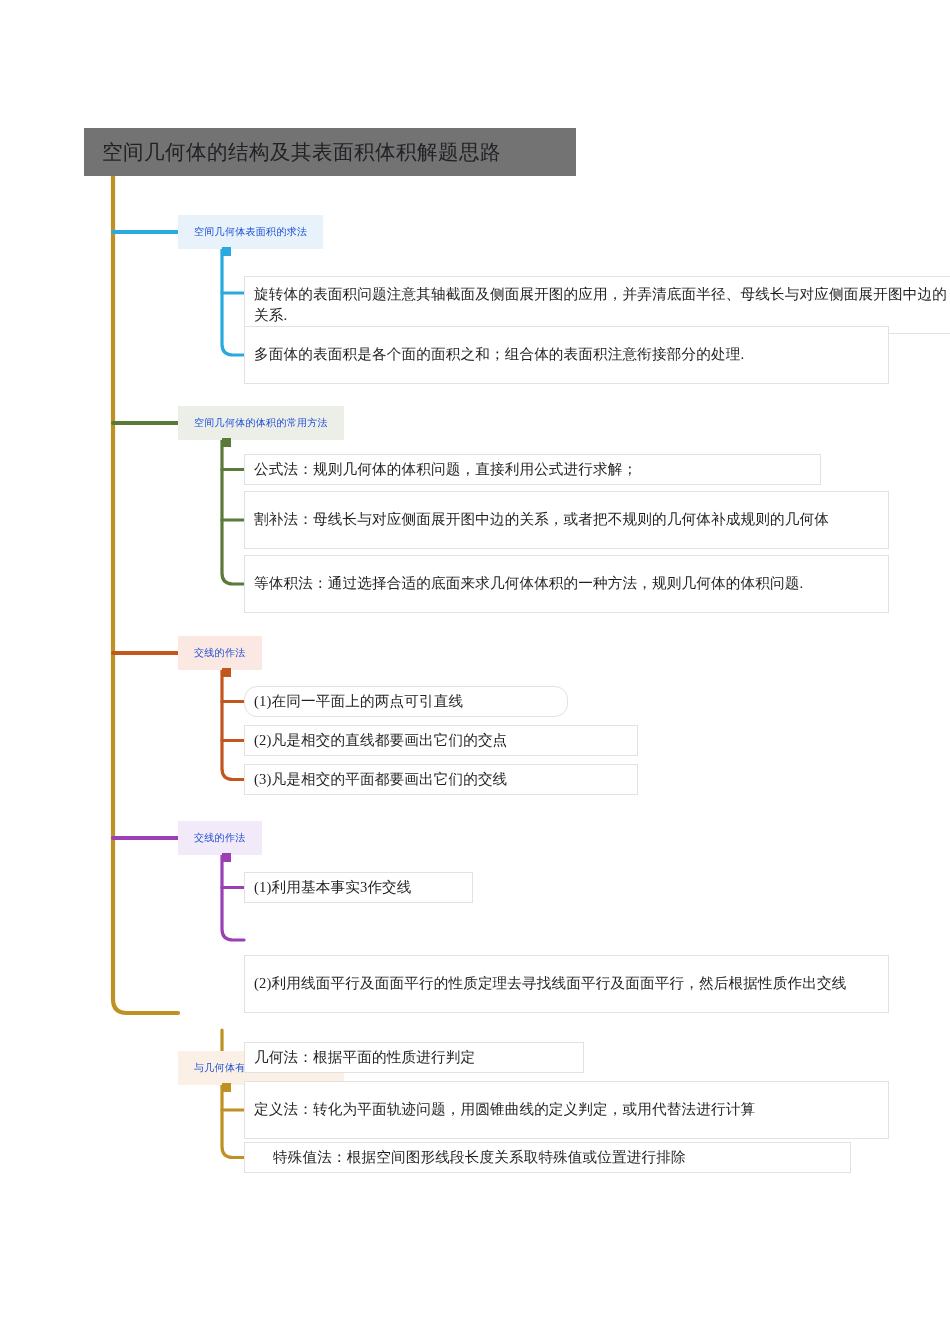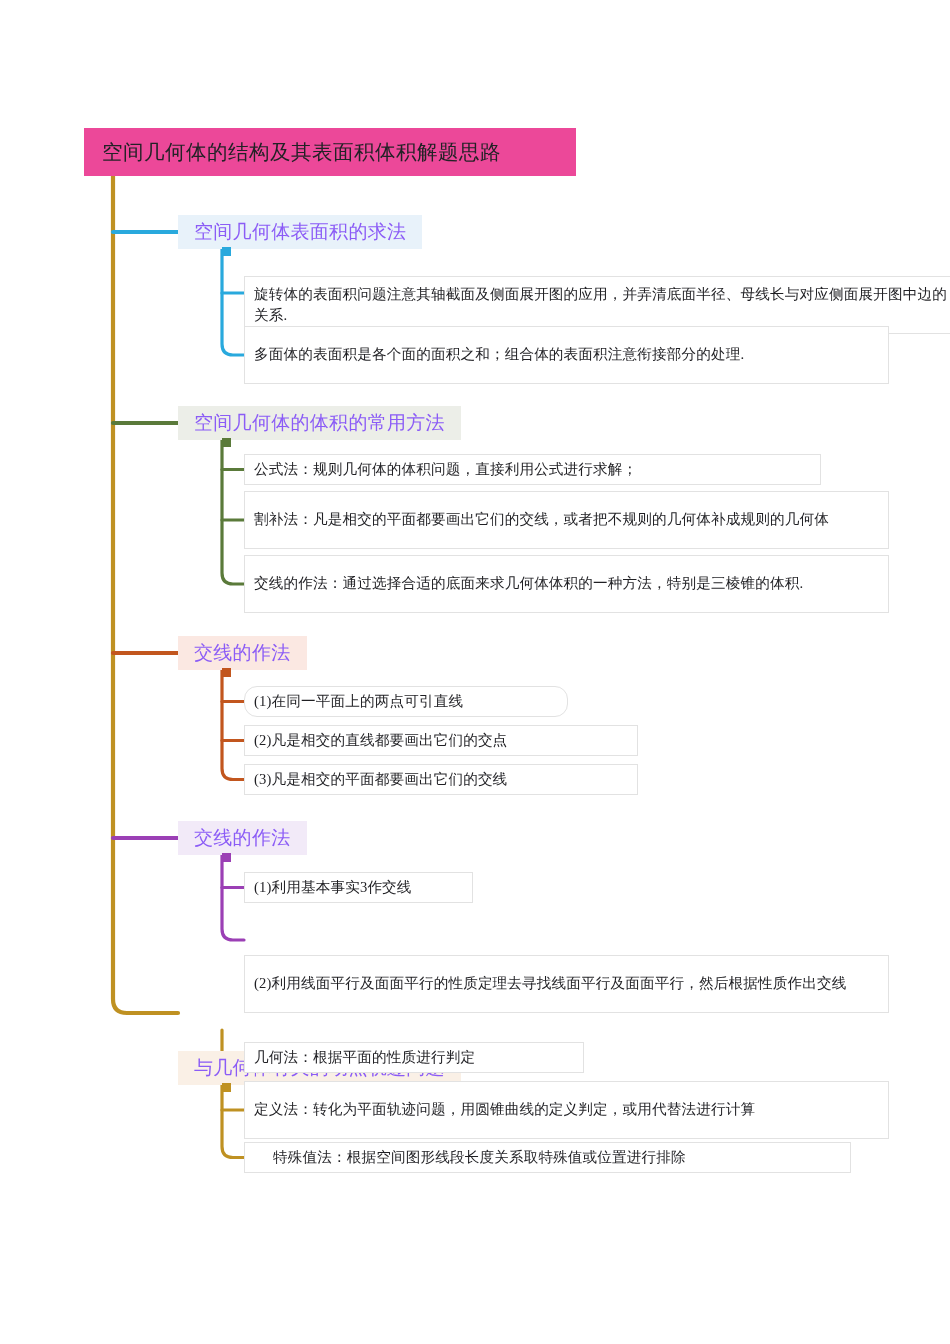--- a/index.html
+++ b/index.html
@@ -34,21 +34,21 @@
     position: absolute;
     box-sizing: border-box;
   }
 
   
   .root-node {
     left: 84px;
     top: 128px;
     width: 492px;
     height: 48px;
-    background: #ec4899;
+    background: #737373;
     display: flex;
     align-items: center;
     padding-left: 18px;
   }
   .root-label {
     font-size: 20.5px;
     color: #222226;
     letter-spacing: 0.5px;
     line-height: 1.2;
     white-space: nowrap;
@@ -57,22 +57,22 @@
   
   .branch-node {
     position: absolute;
     height: 34px;
     display: flex;
     align-items: center;
     padding-left: 16px;
     padding-right: 16px;
   }
   .branch-label {
-    font-size: 19px;
-    color: #8b5cf6;
+    font-size: 10px;
+    color: #1d4ed8;
     white-space: nowrap;
     letter-spacing: 0.3px;
   }
   .branch-marker {
     position: absolute;
     left: 0px;
     bottom: -7px;
     width: 9px;
     height: 9px;
   }
@@ -135,24 +135,24 @@
         <span class="leaf-label">多面体的表面积是各个面的面积之和；组合体的表面积注意衔接部分的处理.</span>
       </div>
       <div class="node branch-node" style="left: 178px; top: 406px; background: rgb(236, 238, 232);">
         <span class="branch-label">空间几何体的体积的常用方法</span>
         <span class="branch-marker" style="background: rgb(90, 122, 58); left: 44px;"></span>
       </div>
       <div class="node leaf-node" style="left: 244px; top: 454px; width: 577px; height: 31px;">
         <span class="leaf-label">公式法：规则几何体的体积问题，直接利用公式进行求解；</span>
       </div>
       <div class="node leaf-node" style="left: 244px; top: 491px; width: 645px; height: 58px;">
-        <span class="leaf-label">割补法：凡是相交的平面都要画出它们的交线，或者把不规则的几何体补成规则的几何体</span>
+        <span class="leaf-label">割补法：母线长与对应侧面展开图中边的关系，或者把不规则的几何体补成规则的几何体</span>
       </div>
       <div class="node leaf-node" style="left: 244px; top: 555px; width: 645px; height: 58px;">
-        <span class="leaf-label">交线的作法：通过选择合适的底面来求几何体体积的一种方法，特别是三棱锥的体积.</span>
+        <span class="leaf-label">等体积法：通过选择合适的底面来求几何体体积的一种方法，规则几何体的体积问题.</span>
       </div>
       <div class="node branch-node" style="left: 178px; top: 636px; background: rgb(251, 232, 226);">
         <span class="branch-label">交线的作法</span>
         <span class="branch-marker" style="background: rgb(194, 86, 30); left: 44px;"></span>
       </div>
       <div class="node leaf-node" style="left: 244px; top: 686px; width: 324px; height: 31px; border-radius: 13px;">
         <span class="leaf-label">(1)在同一平面上的两点可引直线</span>
       </div>
       <div class="node leaf-node" style="left: 244px; top: 725px; width: 394px; height: 31px;">
         <span class="leaf-label">(2)凡是相交的直线都要画出它们的交点</span>

